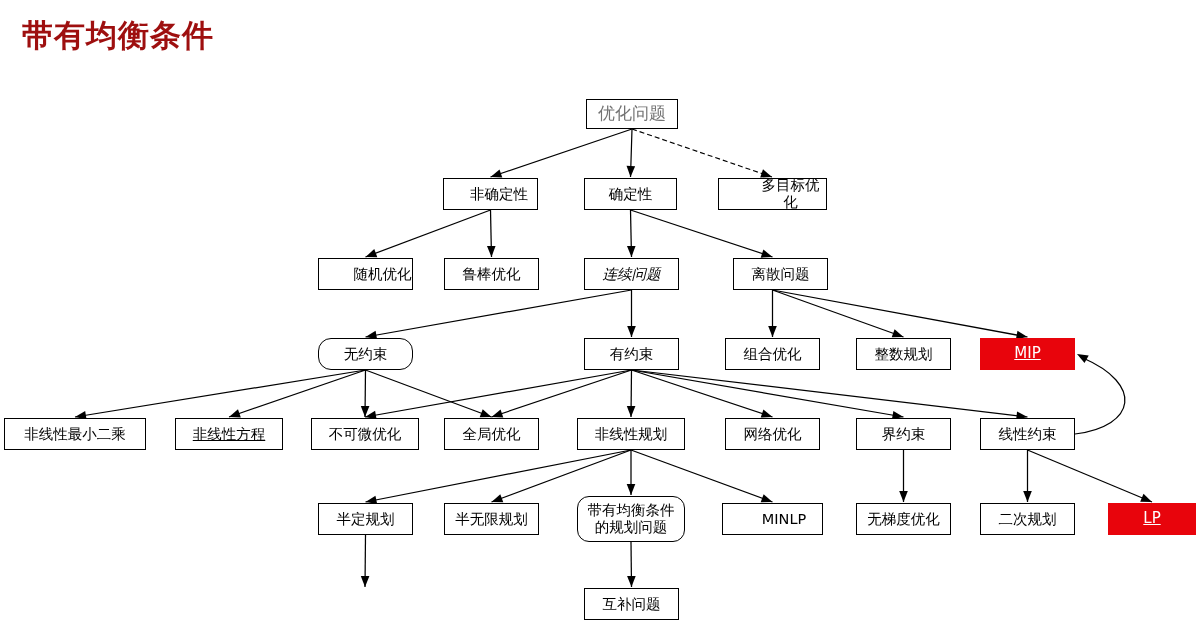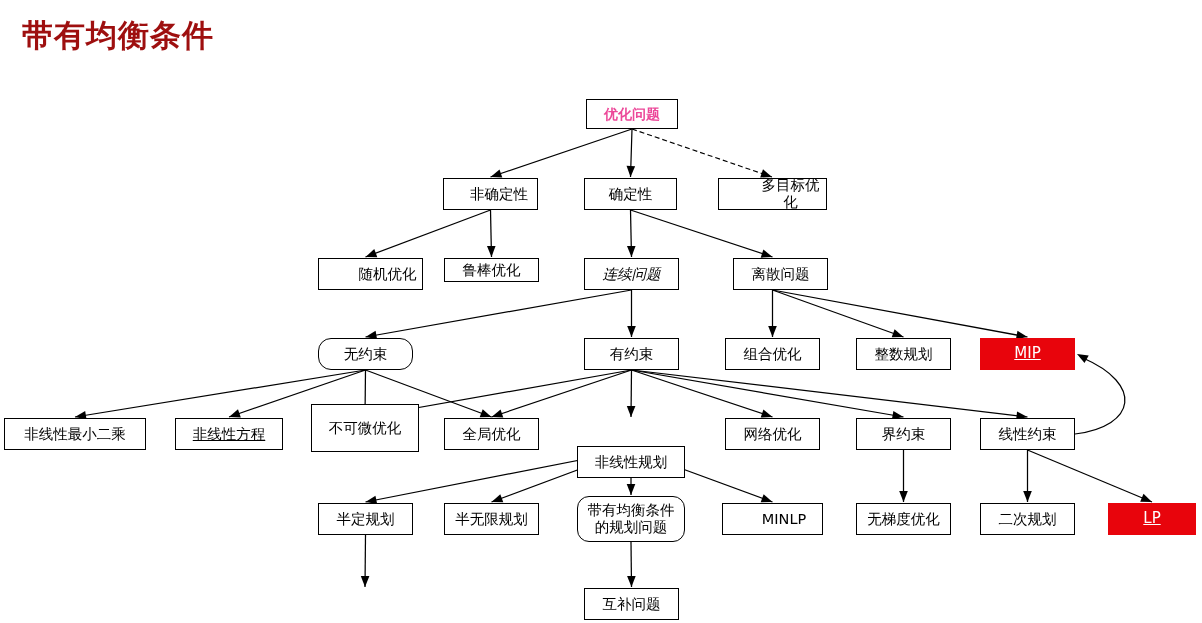--- a/index.html
+++ b/index.html
@@ -40,23 +40,23 @@
     color: #000000;
     font-size: 14.5px;
     display: flex;
     align-items: center;
     justify-content: center;
     text-align: center;
     line-height: 1.15;
     white-space: pre-line;
   }
   .node-box.root {
-    color: #ec4899;
-    font-weight: bold;
-    font-size: 14px;
+    color: #737373;
+    font-weight: normal;
+    font-size: 17px;
   }
   .node-box.accent {
     background: #e8040c;
     border: none;
     color: #ffffff;
     font-weight: normal;
     font-size: 15px;
     text-decoration: underline;
   }
   .edge-line {
@@ -142,34 +142,34 @@
     <polygon points="631.5,587 627.0780507291852,576.0484537782859 635.6775199141366,575.9529041206754" class="arrow-head"></polygon>
     <path d="M 1075 434 C 1137 426, 1143 384, 1083 358" class="edge-line"></path>
     <polygon points="1077,354 1088.7039946414052,355.58319595564234 1084.5274654332688,363.10094853028755" class="arrow-head"></polygon>
   </svg>
 
 <div id="node-layer">
     <div class="node-box root" style="left: 586px; top: 99px; width: 92px; height: 30px;">优化问题</div>
     <div class="node-box" style="left: 443px; top: 178px; width: 95px; height: 32px; padding-left: 17px;">非确定性</div>
     <div class="node-box" style="left: 584px; top: 178px; width: 93px; height: 32px;">确定性</div>
     <div class="node-box" style="left: 718px; top: 178px; width: 109px; height: 32px; padding-left: 36px;">多目标优化</div>
-    <div class="node-box" style="left: 318px; top: 258px; width: 105px; height: 32px; padding-left: 34px;">随机优化</div>
-    <div class="node-box" style="left: 444px; top: 258px; width: 95px; height: 24px;">鲁棒优化</div>
+    <div class="node-box" style="left: 318px; top: 258px; width: 95px; height: 32px; padding-left: 34px;">随机优化</div>
+    <div class="node-box" style="left: 444px; top: 258px; width: 95px; height: 32px;">鲁棒优化</div>
     <div class="node-box" style="left: 584px; top: 258px; width: 95px; height: 32px; font-style: italic;">连续问题</div>
     <div class="node-box" style="left: 725px; top: 258px; width: 95px; height: 32px; margin-left: 8px;">离散问题</div>
     <div class="node-box" style="left: 318px; top: 338px; width: 95px; height: 32px; border-radius: 13px;">无约束</div>
     <div class="node-box" style="left: 584px; top: 338px; width: 95px; height: 32px;">有约束</div>
     <div class="node-box" style="left: 725px; top: 338px; width: 95px; height: 32px;">组合优化</div>
     <div class="node-box" style="left: 856px; top: 338px; width: 95px; height: 32px;">整数规划</div>
     <div class="node-box accent" style="left: 980px; top: 338px; width: 95px; height: 32px;">MIP</div>
     <div class="node-box" style="left: 4px; top: 418px; width: 142px; height: 32px;">非线性最小二乘</div>
     <div class="node-box" style="left: 175px; top: 418px; width: 108px; height: 32px; text-decoration: underline;">非线性方程</div>
-    <div class="node-box" style="left: 311px; top: 404px; width: 108px; height: 48px;">不可微优化</div>
+    <div class="node-box" style="left: 311px; top: 418px; width: 108px; height: 32px;">不可微优化</div>
     <div class="node-box" style="left: 444px; top: 418px; width: 95px; height: 32px;">全局优化</div>
-    <div class="node-box" style="left: 577px; top: 418px; width: 108px; height: 32px; margin-top: 28px;">非线性规划</div>
+    <div class="node-box" style="left: 577px; top: 418px; width: 108px; height: 32px;">非线性规划</div>
     <div class="node-box" style="left: 725px; top: 418px; width: 95px; height: 32px;">网络优化</div>
     <div class="node-box" style="left: 856px; top: 418px; width: 95px; height: 32px;">界约束</div>
     <div class="node-box" style="left: 980px; top: 418px; width: 95px; height: 32px;">线性约束</div>
     <div class="node-box" style="left: 318px; top: 503px; width: 95px; height: 32px;">半定规划</div>
     <div class="node-box" style="left: 444px; top: 503px; width: 95px; height: 32px;">半无限规划</div>
     <div class="node-box" style="left: 577px; top: 496px; width: 108px; height: 46px; border-radius: 12px;">带有均衡条件
 的规划问题</div>
     <div class="node-box" style="left: 722px; top: 503px; width: 101px; height: 32px; padding-left: 23px;">MINLP</div>
     <div class="node-box" style="left: 856px; top: 503px; width: 95px; height: 32px;">无梯度优化</div>
     <div class="node-box" style="left: 980px; top: 503px; width: 95px; height: 32px;">二次规划</div>

